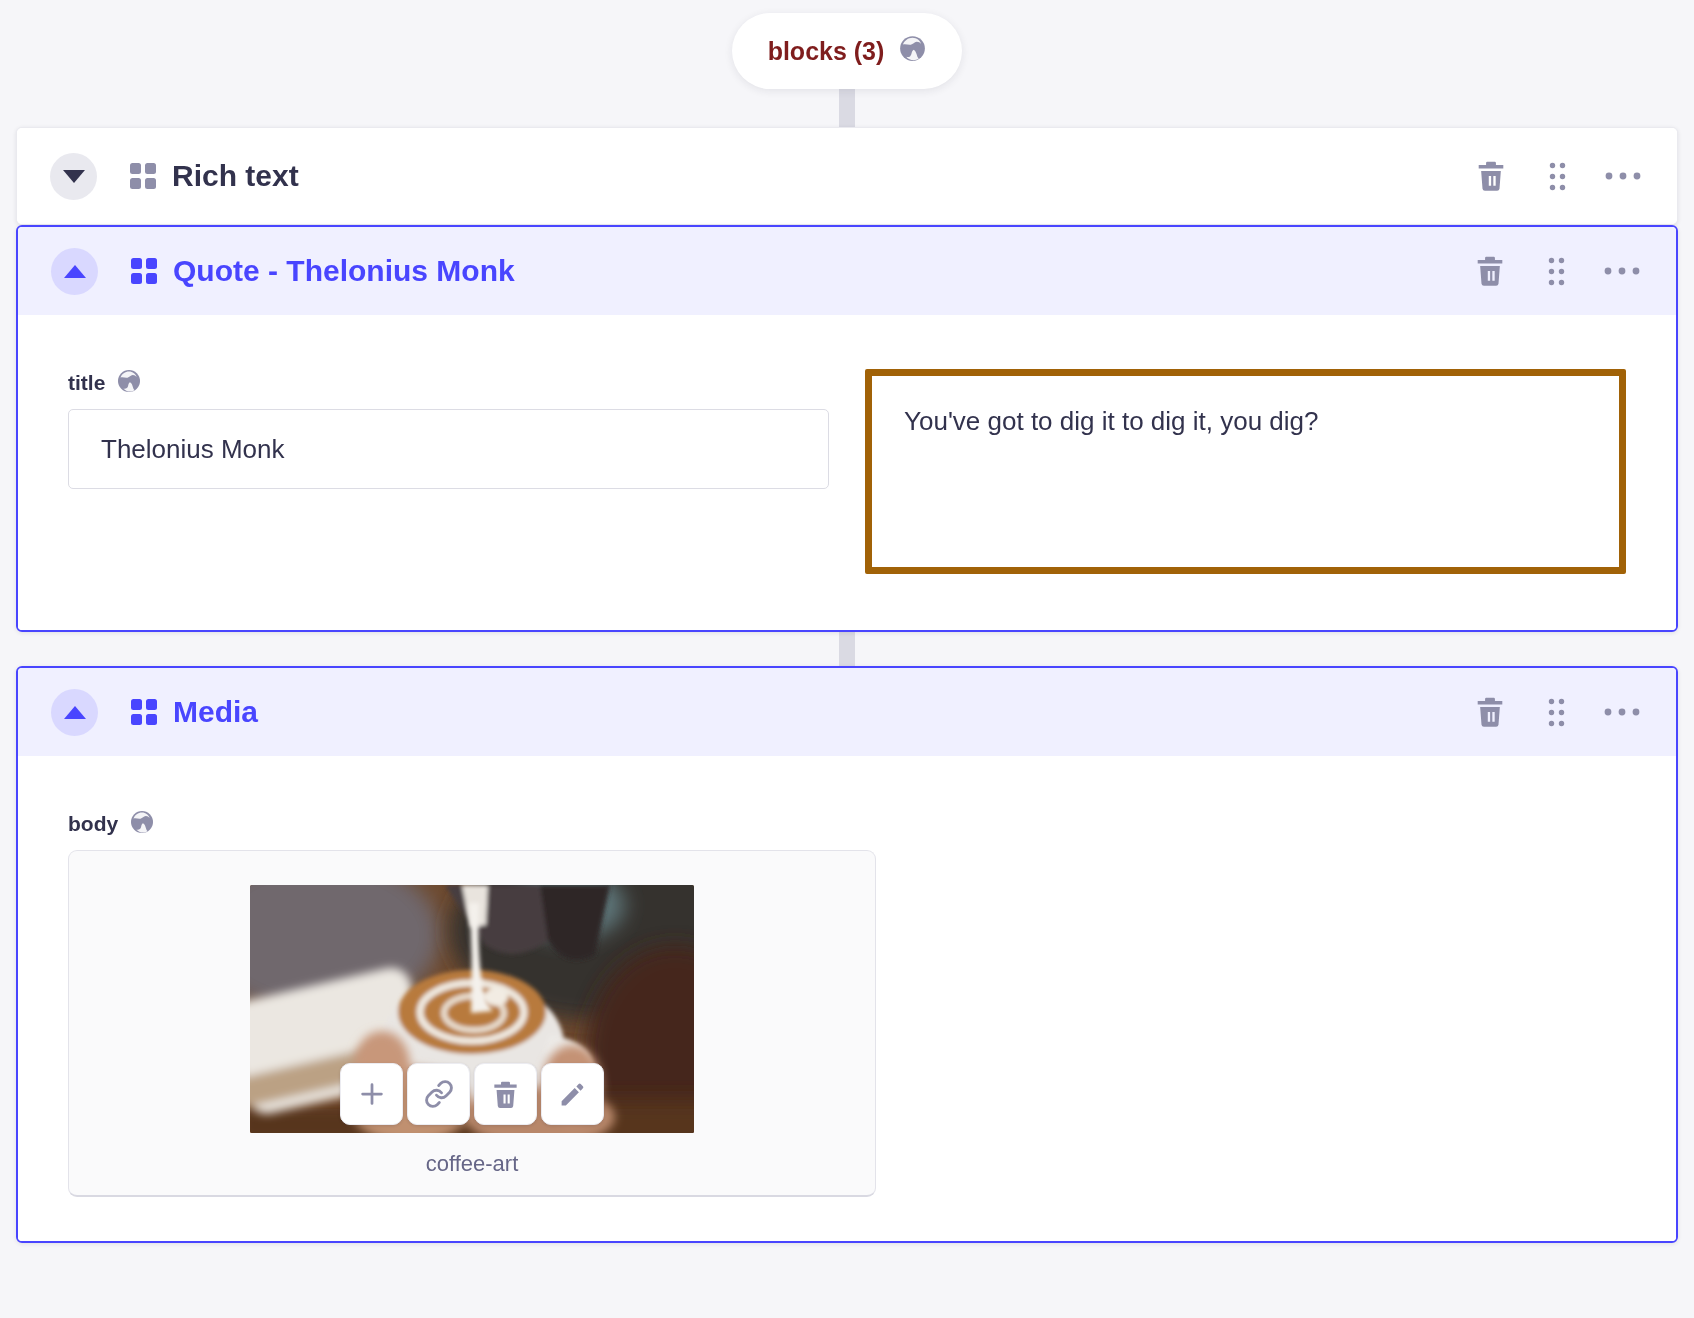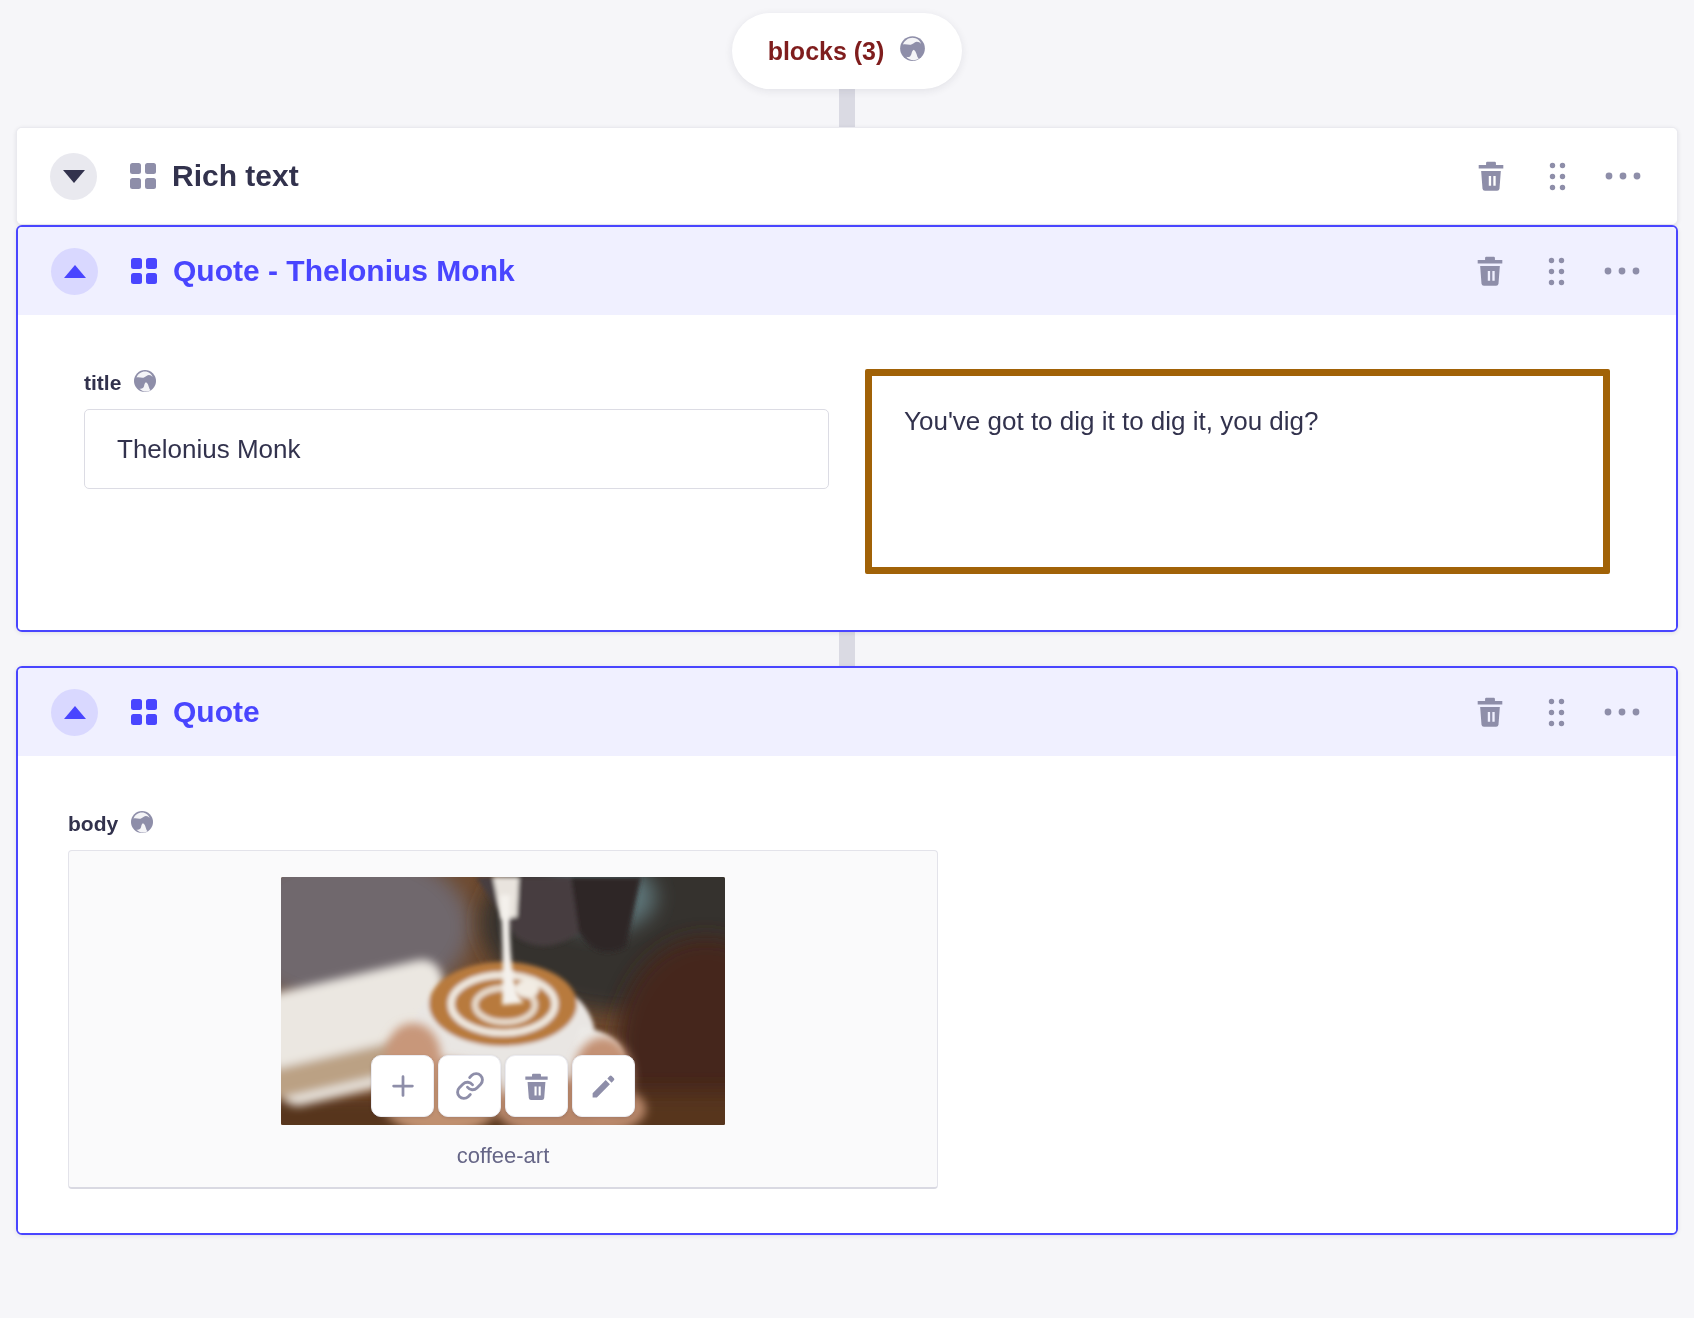--- a/index.html
+++ b/index.html
@@ -65,21 +65,21 @@
 
   .header-actions { margin-left: auto; display: flex; align-items: center; gap: 30px; }
   .icon-btn {
     background: none; border: none; padding: 0; cursor: pointer;
     width: 36px; height: 40px; display: flex; align-items: center; justify-content: center;
   }
 
   
   .card-body { background: #fff; }
   .quote-body {
-    padding: 54px 66px 52px;
+    padding: 54px 50px 52px;
     display: grid; grid-template-columns: 1fr 1fr; gap: 36px;
     align-items: start;
   }
   .media-body { padding: 54px 50px 44px; }
 
   .label-row { display: flex; align-items: center; gap: 12px; margin-bottom: 12px; }
   .field-label { font-size: 21px; font-weight: 700; color: #32324d; }
 
   .text-input {
     width: 100%; height: 80px;
@@ -89,24 +89,24 @@
   }
   .textarea {
     width: 100%; height: 205px; resize: none;
     border: 7px solid #a16207; border-radius: 2px;
     padding: 27px 32px; font-size: 26px; line-height: 1.45;
     color: #32324d; background: #fff; font-family: inherit; outline: none;
   }
 
   
   .file-card {
-    width: 870px; margin-top: 11px;
+    width: 808px; margin-top: 11px;
     background: #fafafb;
     border: 1px solid #e3e3ea; border-bottom: 2px solid #d9d9e2;
-    border-radius: 4px; padding-top: 26px;
+    border-radius: 9px; padding-top: 34px;
   }
   .image-wrap { position: relative; width: 444px; margin: 0 auto; }
   .coffee-svg { display: block; width: 444px; height: 248px; border-radius: 2px; }
   .img-toolbar {
     position: absolute; left: 50%; bottom: 8px; transform: translateX(-50%);
     display: flex; gap: 4px;
   }
   .tool-btn {
     width: 63px; height: 62px; background: #fff;
     border: 1px solid #ececf1; border-radius: 10px;
@@ -248,21 +248,21 @@
       <span class="grid-icon">
         <svg width="26" height="26" viewBox="0 0 26 26">
           <g fill="#4945ff">
             <rect x="0" y="0" width="11" height="11" rx="2.5"></rect>
               <rect x="15" y="0" width="11" height="11" rx="2.5"></rect>
             <rect x="0" y="15" width="11" height="11" rx="2.5"></rect>
               <rect x="15" y="15" width="11" height="11" rx="2.5"></rect>
           </g>
         </svg>
       </span>
-      <span class="card-title">Quote</span>
+      <span class="card-title">Media</span>
       <span class="header-actions">
         <button class="icon-btn">
           <svg width="30" height="32" viewBox="0 0 24 26" fill="#8e8ea9" fill-rule="evenodd">
             <path d="M9 1.5h6a1 1 0 0 1 1 1V4h6v3H2V4h6V2.5a1 1 0 0 1 1-1zM4 9h16l-1.1 14.3A2 2 0 0 1 16.9 25H7.1a2 2 0 0 1-2-1.7L4 9zm6.2 4h1.9v8h-1.9v-8zm3.7 0h1.9v8h-1.9v-8z"></path>
           </svg>
         </button>
         <button class="icon-btn">
           <svg width="17" height="29" viewBox="0 0 17 29" fill="#8e8ea9">
             <circle cx="3.5" cy="3.5" r="2.7"></circle>
               <circle cx="13.5" cy="3.5" r="2.7"></circle>

